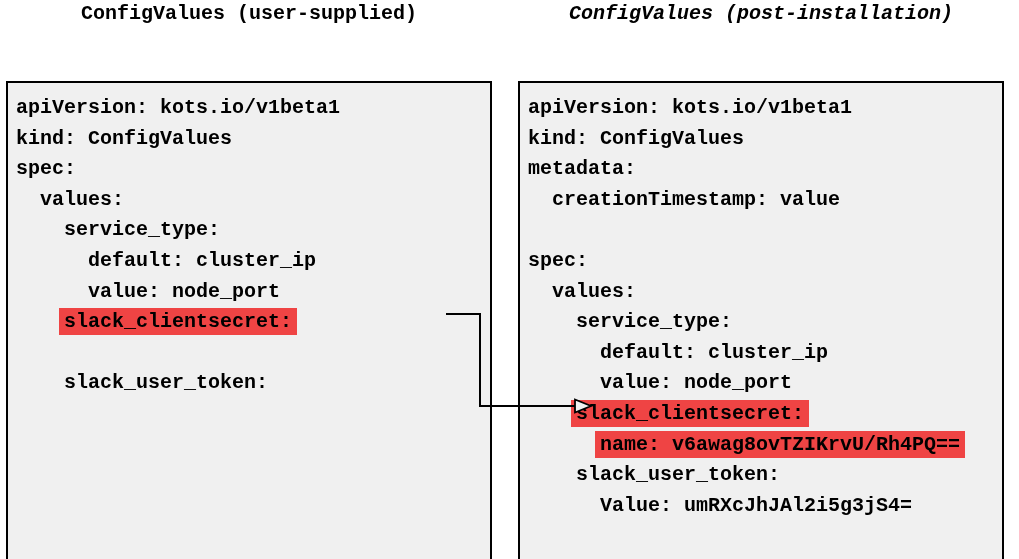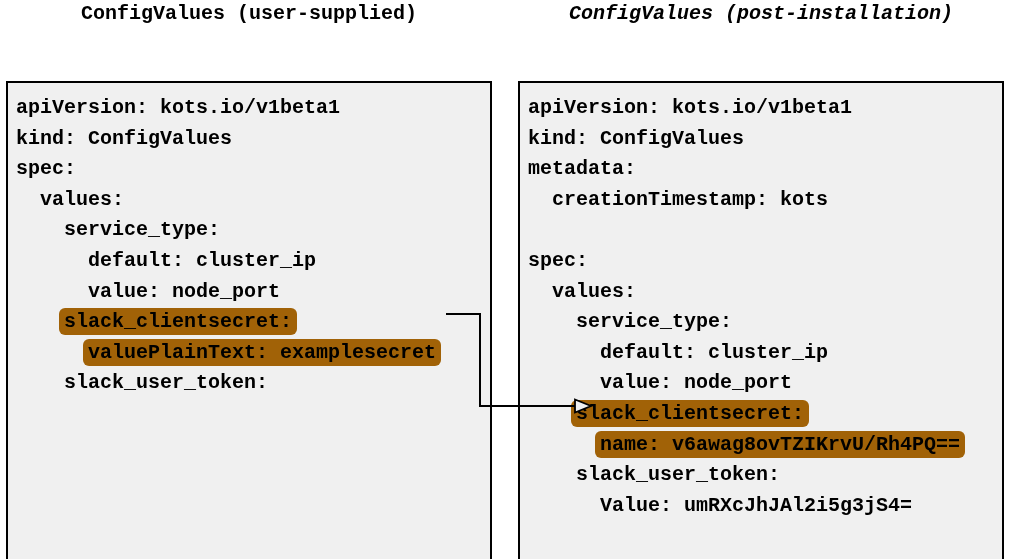--- a/index.html
+++ b/index.html
@@ -40,24 +40,23 @@
   .panel.left  { left: 6px; }
   .panel.right { left: 518px; }
   .yaml-line {
     white-space: pre;
     font-size: 20px;
     font-weight: bold;
     line-height: 30.6px;
     height: 30.6px;
   }
   .yaml-line .hl {
-    background: #a16207;
+    background: #ef4444;
     padding: 2px 5px;
     margin-left: -5px;
-    border-radius: 6px;
   }
   #arrow-overlay {
     position: absolute;
     top: 0;
     left: 0;
     pointer-events: none;
   }
 </style>
 </head>
 <body>
@@ -75,33 +74,33 @@
   <div class="yaml-line"><span class="indent">  </span><span class="content">values:</span></div>
 
   <div class="yaml-line"><span class="indent">    </span><span class="content">service_type:</span></div>
 
   <div class="yaml-line"><span class="indent">      </span><span class="content">default: cluster_ip</span></div>
 
   <div class="yaml-line"><span class="indent">      </span><span class="content">value: node_port</span></div>
 
   <div class="yaml-line"><span class="indent">    </span><span class="content hl">slack_clientsecret:</span></div>
 
-  <div class="yaml-line"><span class="indent">      </span><span class="content hl">valuePlainText: examplesecret</span></div>
+  <div class="yaml-line"><span class="indent">      </span></div>
 
   <div class="yaml-line"><span class="indent">    </span><span class="content">slack_user_token:</span></div>
 
 </div>
 <div class="panel right" id="right-panel">
   <div class="yaml-line"><span class="indent"></span><span class="content">apiVersion: kots.io/v1beta1</span></div>
 
   <div class="yaml-line"><span class="indent"></span><span class="content">kind: ConfigValues</span></div>
 
   <div class="yaml-line"><span class="indent"></span><span class="content">metadata:</span></div>
 
-  <div class="yaml-line"><span class="indent">  </span><span class="content">creationTimestamp: kots</span></div>
+  <div class="yaml-line"><span class="indent">  </span><span class="content">creationTimestamp: value</span></div>
 
   <div class="yaml-line"><span class="indent">  </span></div>
 
   <div class="yaml-line"><span class="indent"></span><span class="content">spec:</span></div>
 
   <div class="yaml-line"><span class="indent">  </span><span class="content">values:</span></div>
 
   <div class="yaml-line"><span class="indent">    </span><span class="content">service_type:</span></div>
 
   <div class="yaml-line"><span class="indent">      </span><span class="content">default: cluster_ip</span></div>

